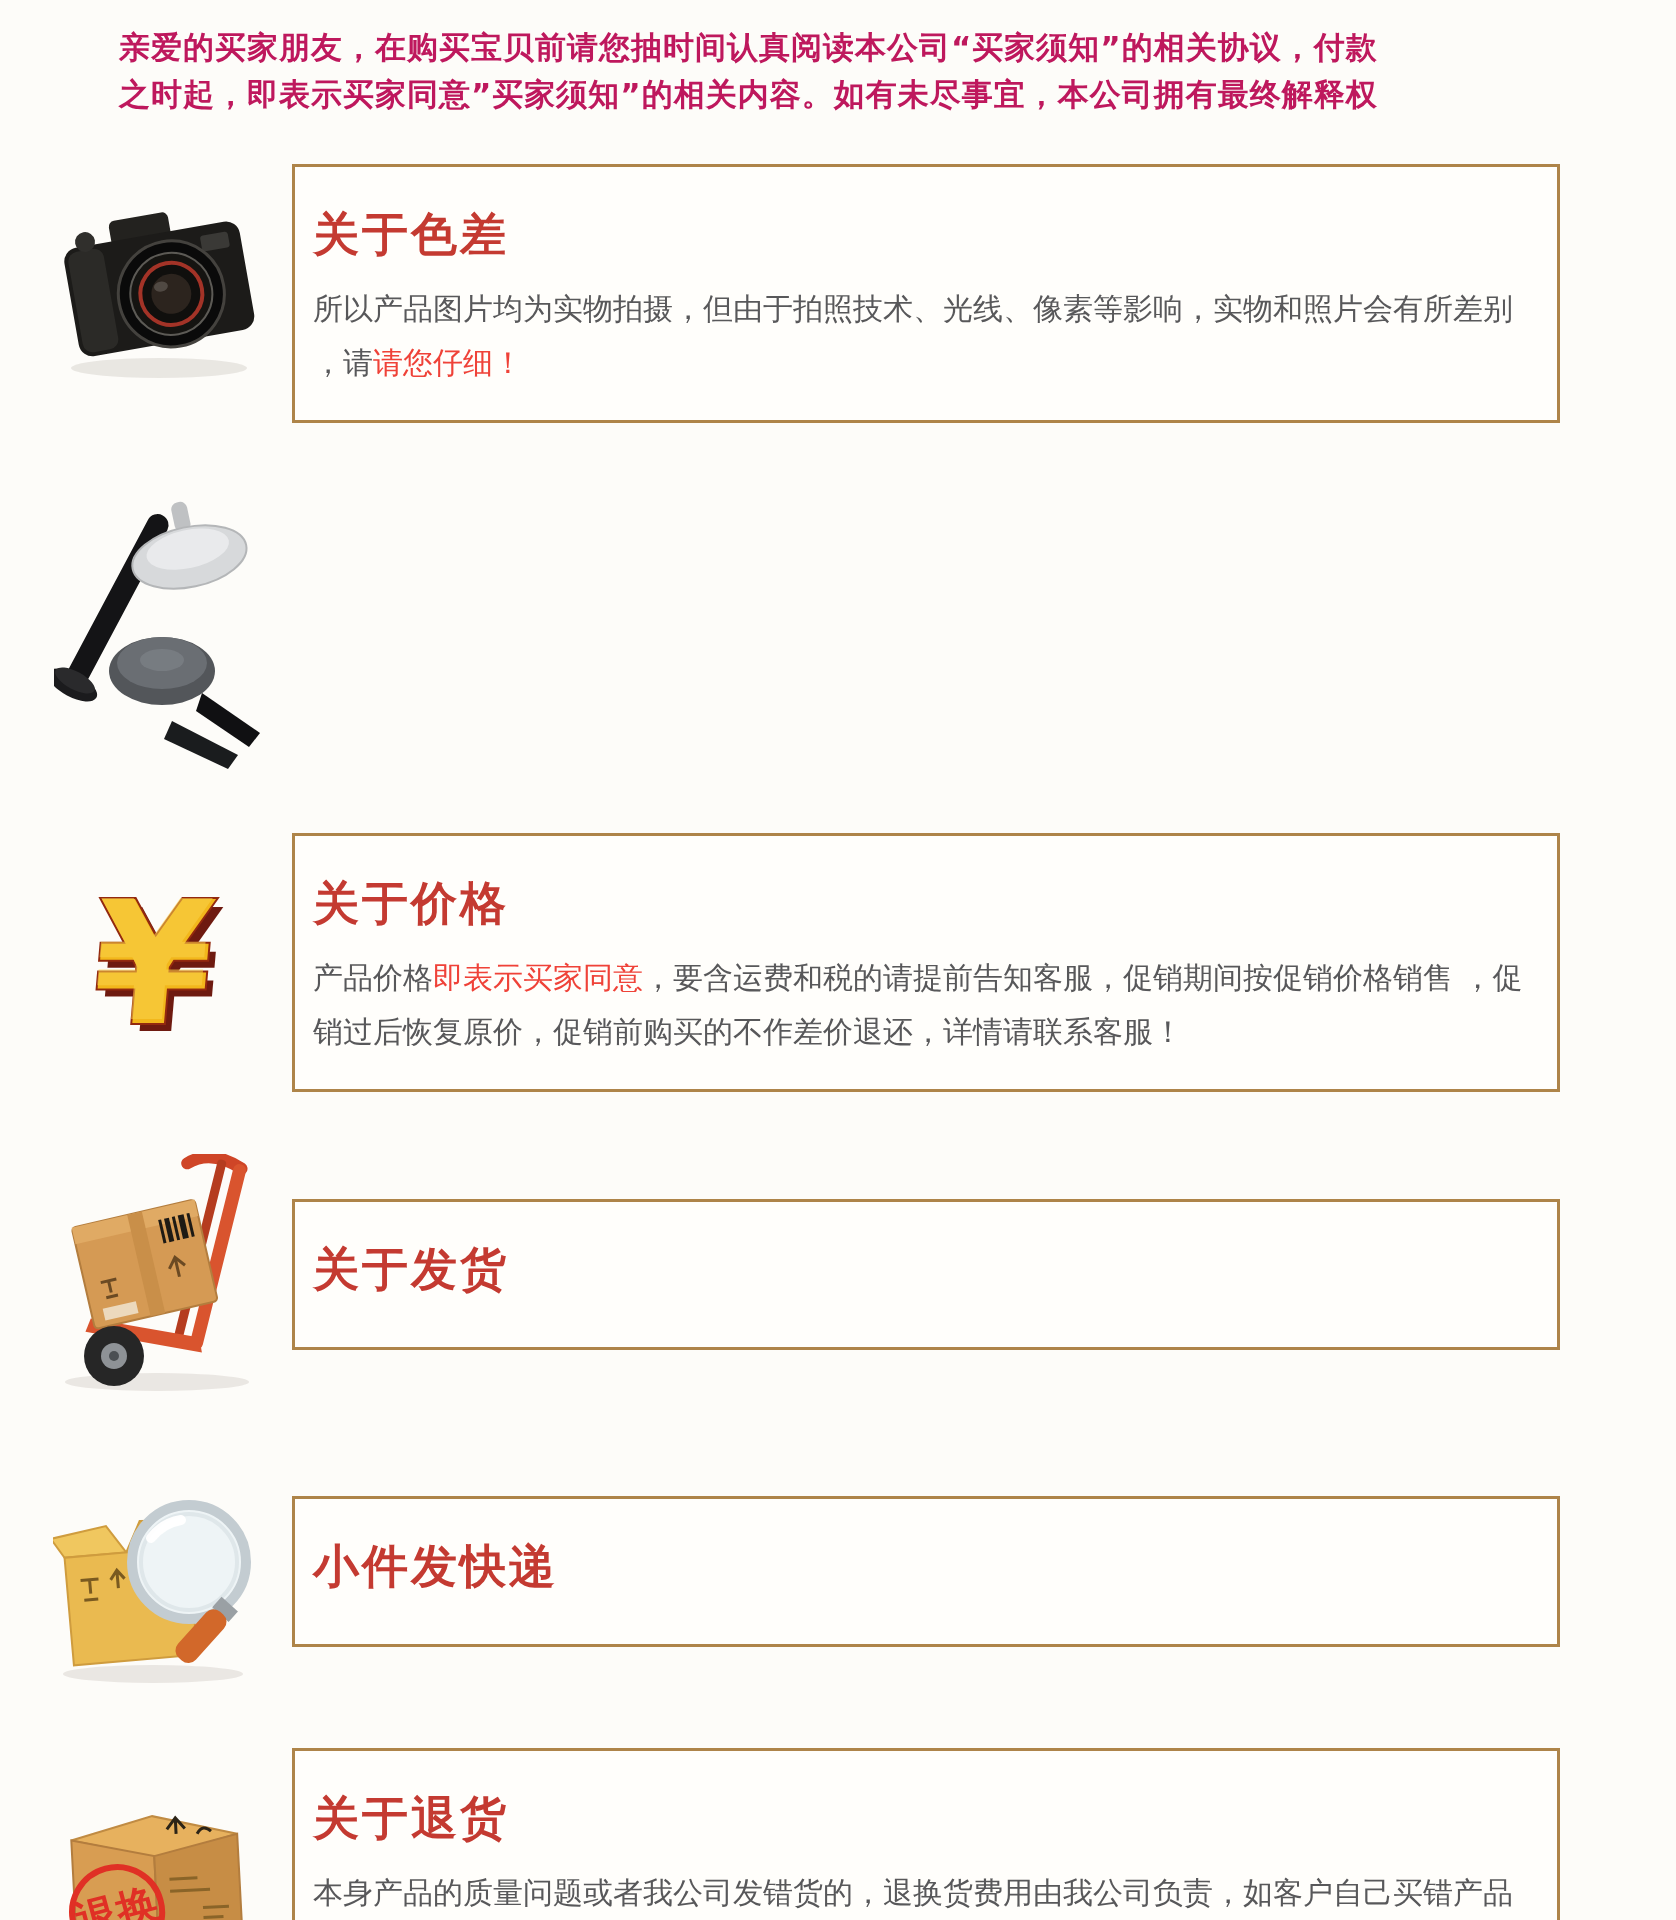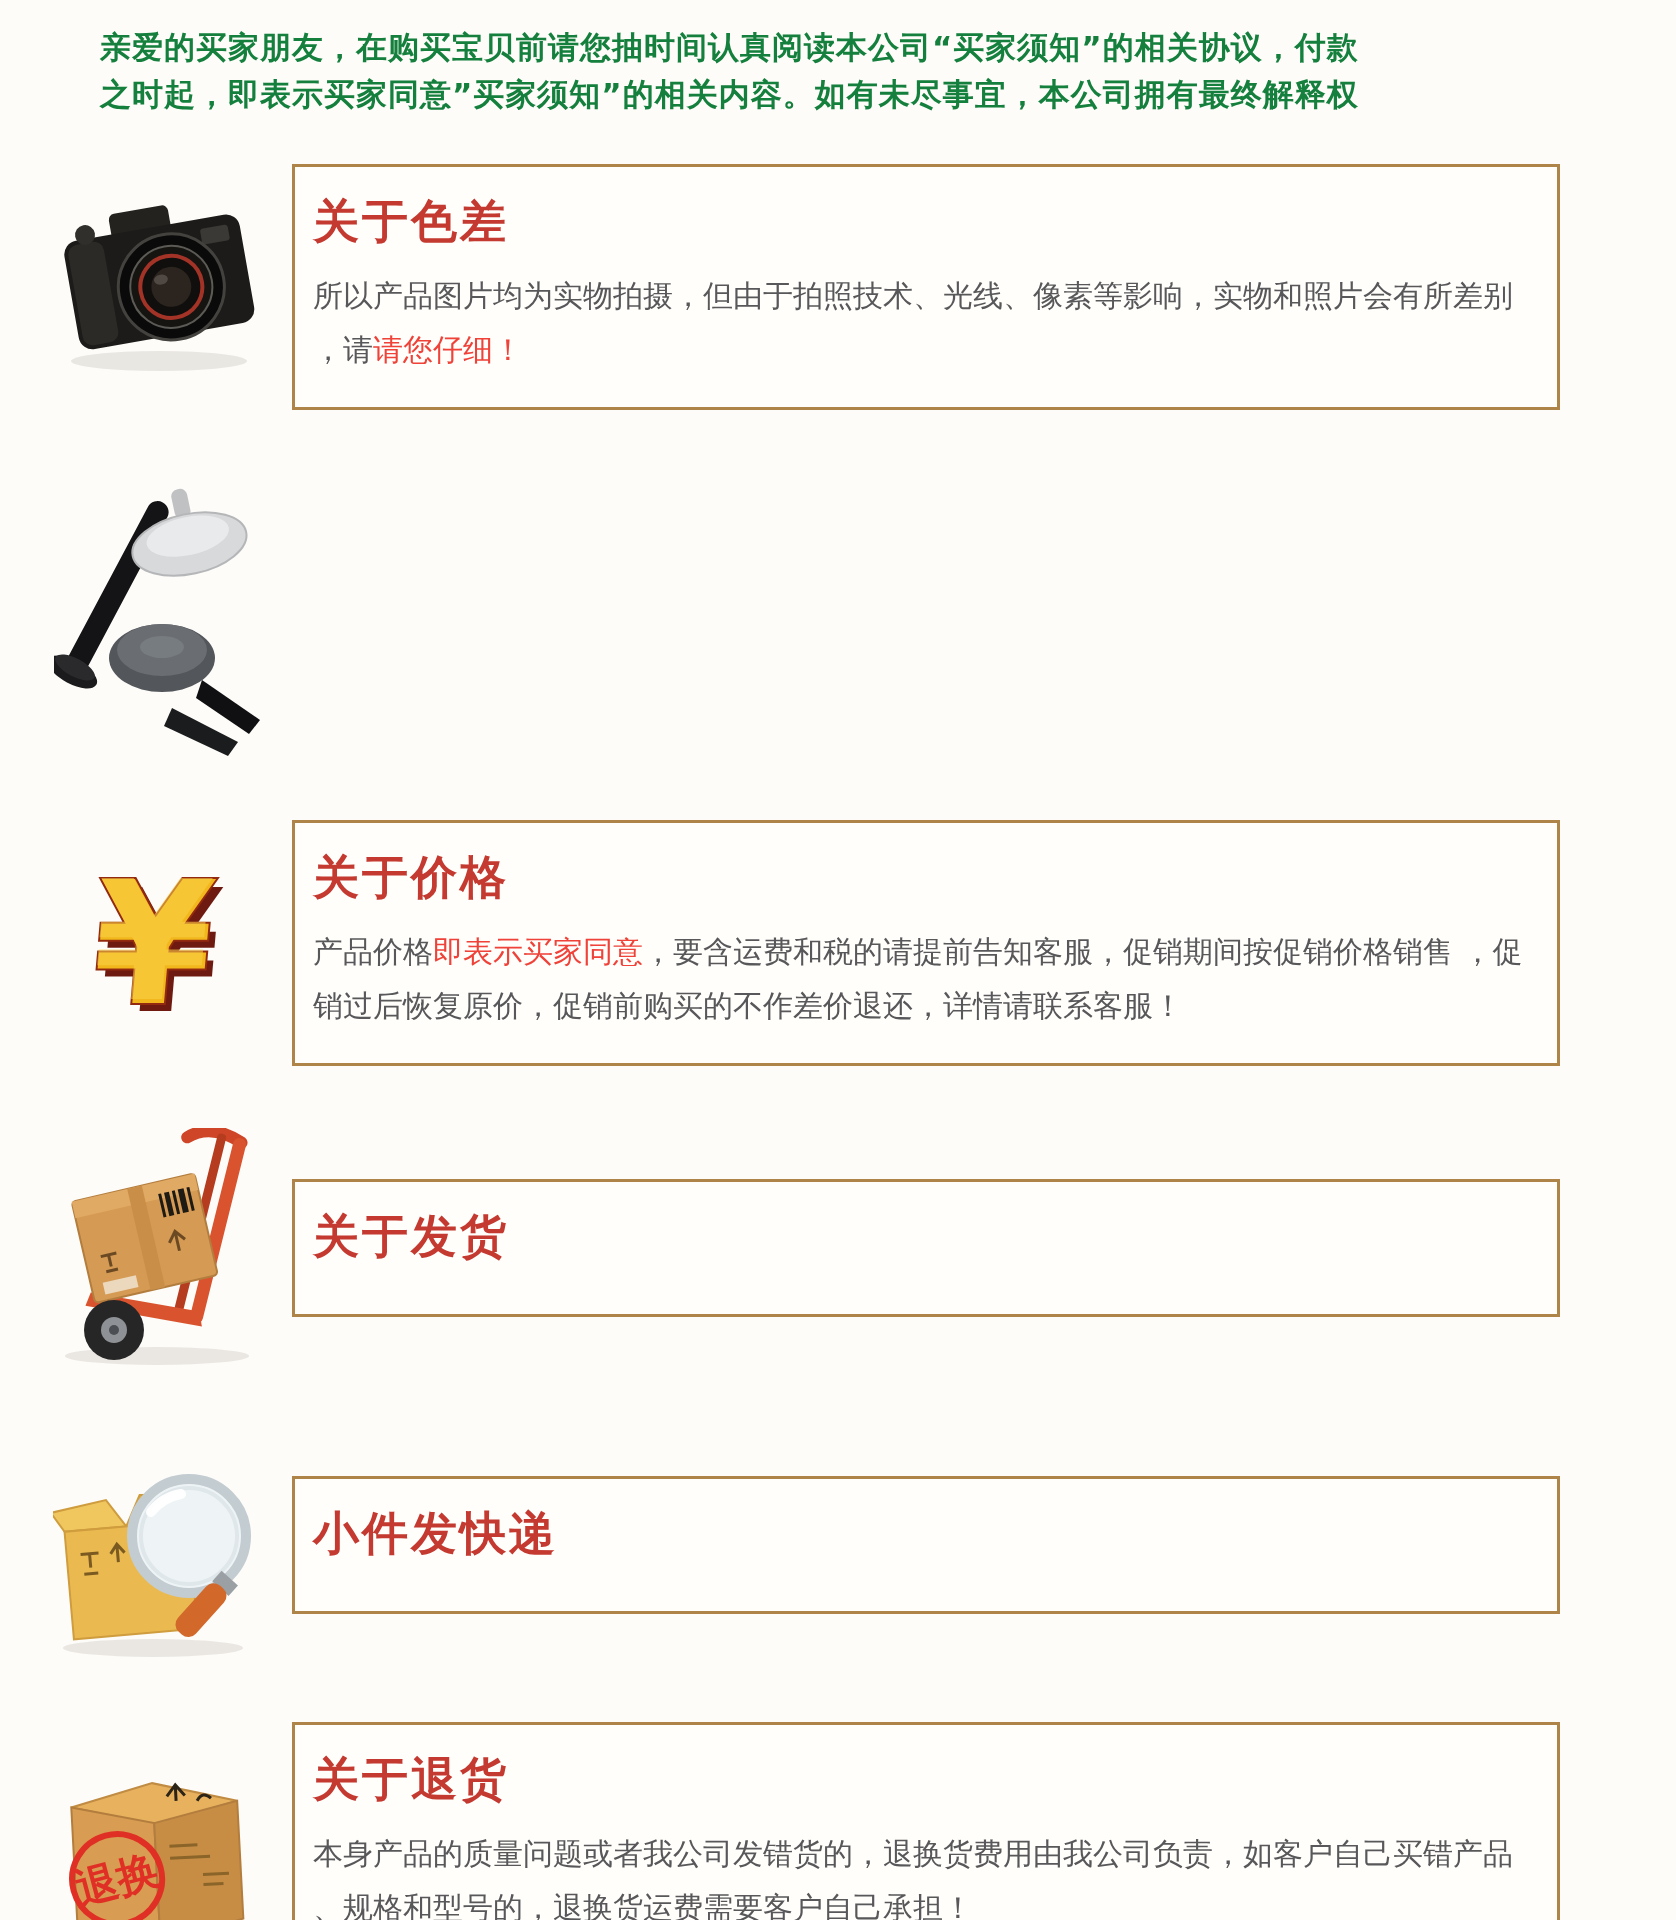--- a/index.html
+++ b/index.html
@@ -13,23 +13,24 @@
     height:1920px;
     background:#fdfcf9;
     overflow:hidden;
     position:relative;
   }
   .header{
     padding:24px 0 0 100px;
     width:1300px;
     font-size:31px;
     font-weight:bold;
-    color:#15803d;
+    color:#be185d;
     line-height:47px;
     letter-spacing:1px;
+    margin-left:19px;
   }
   .rows{margin-top:46px;}
   .row{
     display:flex;
     align-items:center;
     margin-left:26px;
   }
   .row + .row{margin-top:62px;}
   .icon-col{
     flex:0 0 266px;
@@ -41,21 +42,21 @@
     width:1222px;
     border:3px solid #ae8449;
     background:#fffefb;
     padding:20px 22px 30px 18px;
   }
   .sec-title{
     font-size:46px;
     font-weight:bold;
     color:#c43a31;
     letter-spacing:3px;
-    margin:4px 0 16px 0;
+    margin:17px 0 16px 0;
   }
   .sec-body{
     font-size:30px;
     color:#58585a;
     line-height:54px;
     word-break:break-all;
     line-break:anywhere;
   }
   .sec-body .red-text{color:#ef4238;}
   svg{display:block;}

